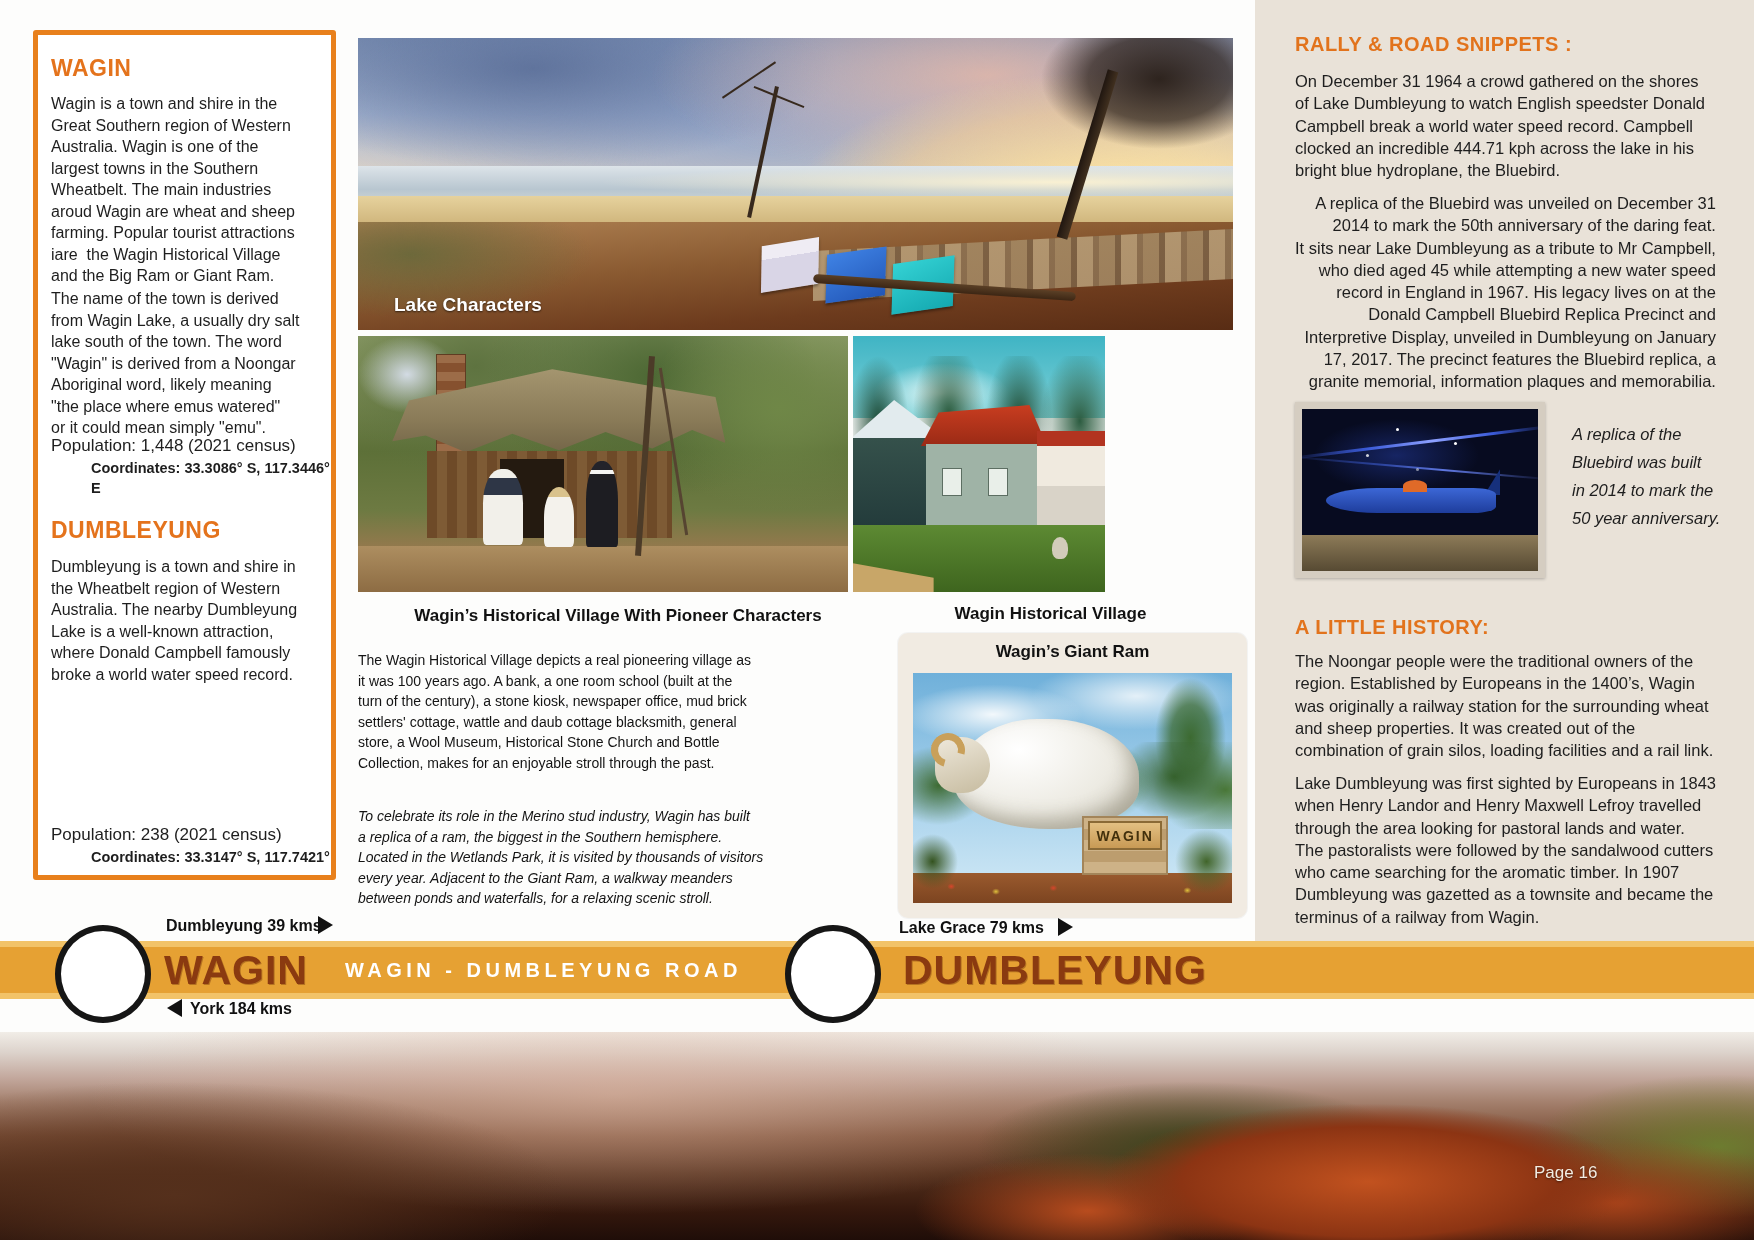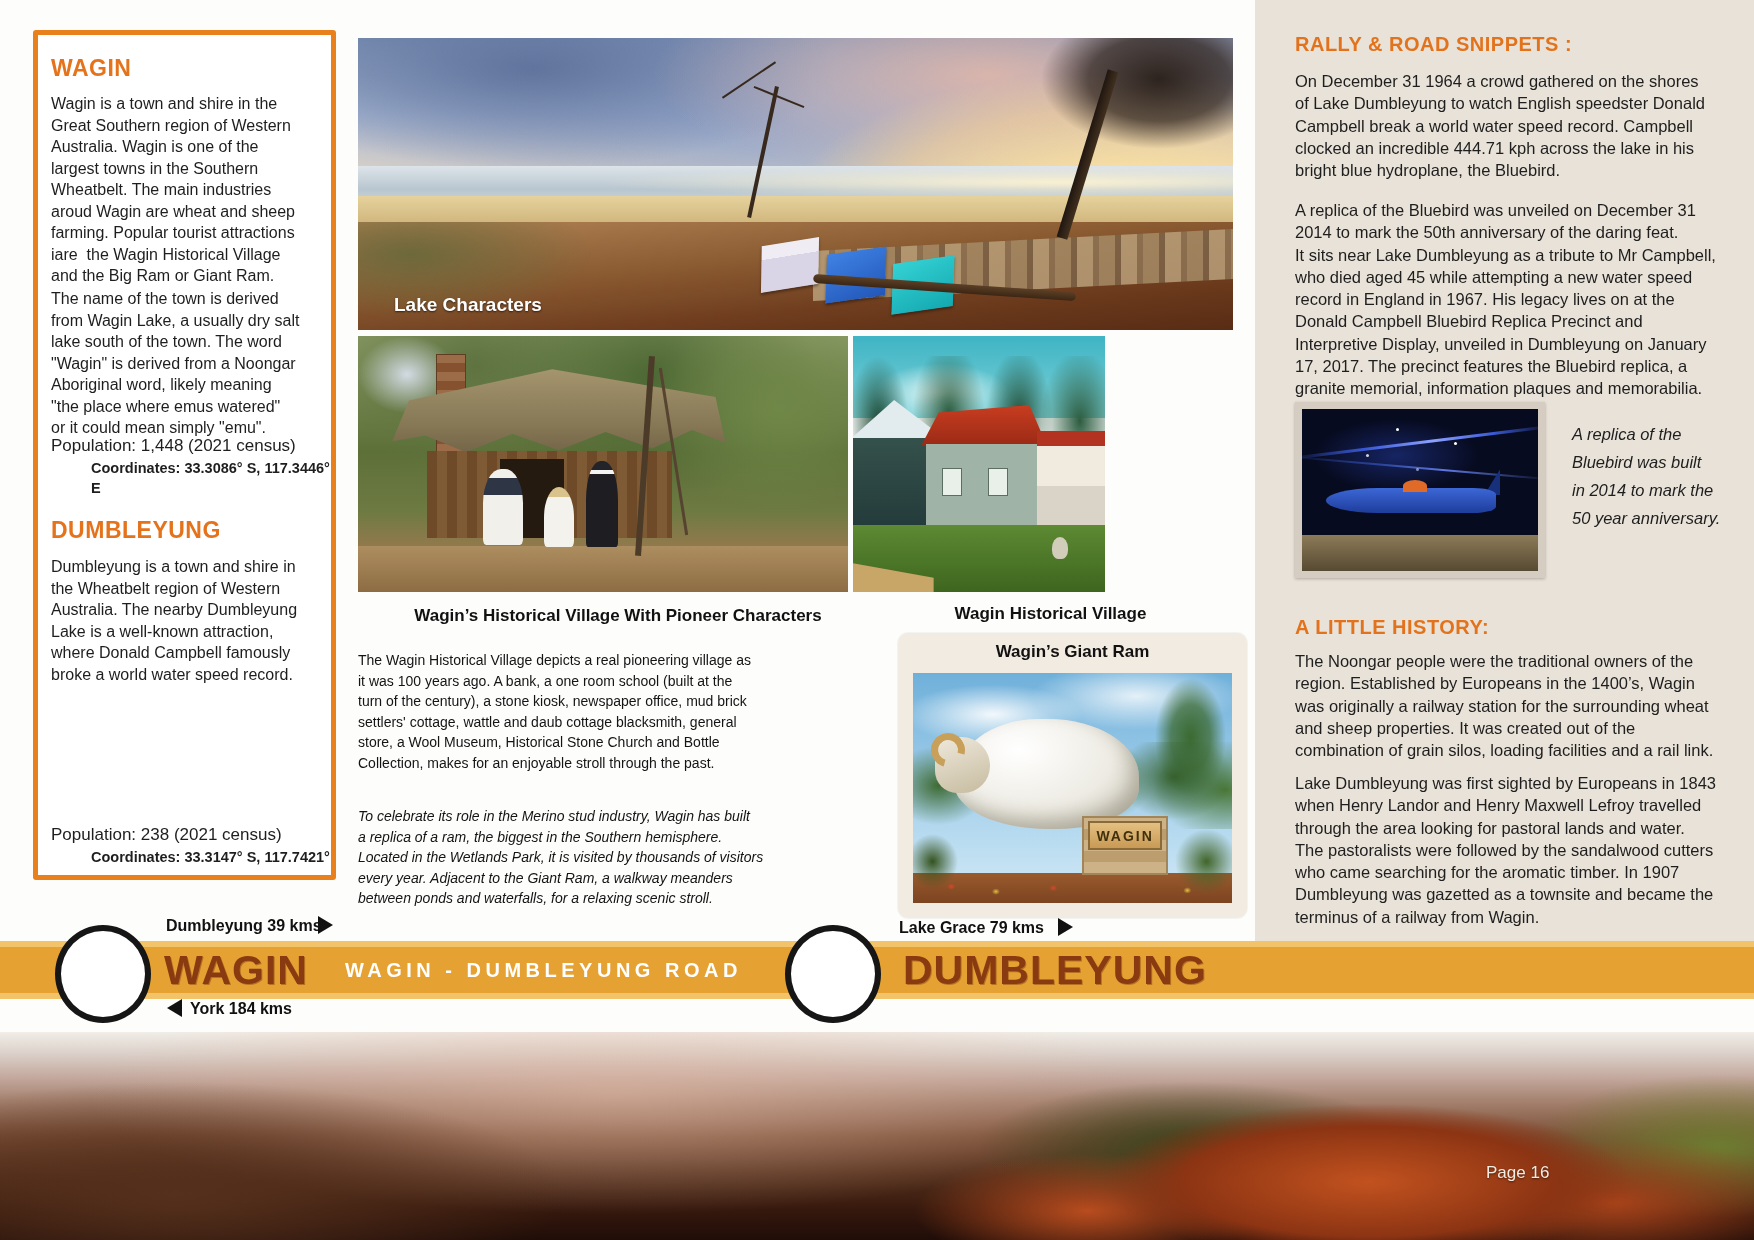--- a/index.html
+++ b/index.html
@@ -169,21 +169,21 @@
       background:radial-gradient(closest-side,#34531f,rgba(52,83,31,0)); }
   .ram-bushR { right:-2%; bottom:4%; width:20%; height:28%;
       background:radial-gradient(closest-side,#41652a,rgba(65,101,42,0)); }
 
   
   .beige { left:1255px; top:0; width:499px; height:943px; background:#e9e2d8; }
   .r-h { position:absolute; left:1295px; color:#e2731c; font-weight:800; font-size:20px; letter-spacing:.5px; }
   .r-b { position:absolute; left:1295px; font-size:16.5px; line-height:22.3px; color:#1e1e1e; }
   #r-h1 { top:33px; }
   #r-p1 { top:70px; }
-  #r-p2 { top:199px; }
+  #r-p2 { top:192px;text-align:right; }
   #r-h2 { top:616px; }
   #r-p3 { top:650px; }
   #r-p4 { top:772px; }
 
   
   .bluebird { left:1295px; top:402px; width:250px; height:176px; border:7px solid #d5cdc1;
       box-shadow:0 1px 3px rgba(0,0,0,.25); background:#070b20; }
   .bb-glow { left:5%; top:6%; width:70%; height:45%;
       background:radial-gradient(closest-side, rgba(45,75,200,.4), rgba(45,75,200,0)); }
   .bb-streak1 { left:-5%; top:20%; width:110%; height:3px; transform:rotate(-7deg);
@@ -231,21 +231,21 @@
   .bottom-photo { left:0; top:1032px; width:1754px; height:208px;
       background:
         radial-gradient(340px 100px at 78% 72%, #c2521f, #8c3413 55%, rgba(140,52,19,0) 78%),
         radial-gradient(280px 90px at 92% 82%, #a8431a, rgba(168,67,26,0) 72%),
         radial-gradient(240px 80px at 62% 86%, #b84c1e, rgba(184,76,30,0) 72%),
         radial-gradient(260px 100px at 98% 55%, #6d7c30, rgba(109,124,48,0) 72%),
         radial-gradient(300px 90px at 68% 55%, #39441d, rgba(57,68,29,0) 72%),
         radial-gradient(520px 150px at 10% 78%, #55301c, rgba(85,48,28,0) 75%),
         radial-gradient(700px 160px at 35% 30%, rgba(226,186,166,.55), rgba(226,186,166,0) 75%),
         linear-gradient(180deg,#f1ede7 0%,#dcd2cb 10%,#c3a89d 22%,#a37f6c 34%,#7c5038 50%,#55301c 68%,#35180d 86%,#1f0d08 100%); }
-  .page-label { left:1438px; top:1163px; color:#f2ece2; font-size:17px; text-shadow:0 1px 2px rgba(0,0,0,.5);padding-left:48px; }
+  .page-label { left:1486px; top:1163px; color:#f2ece2; font-size:17px; text-shadow:0 1px 2px rgba(0,0,0,.5);padding-left:48px; }
 </style>
 </head>
 <body>
 
 <div class="page">
 
   <div class="abs beige"></div>
 
   <aside class="abs town-box">
     <h2 class="h" id="wagin-h">WAGIN</h2>

